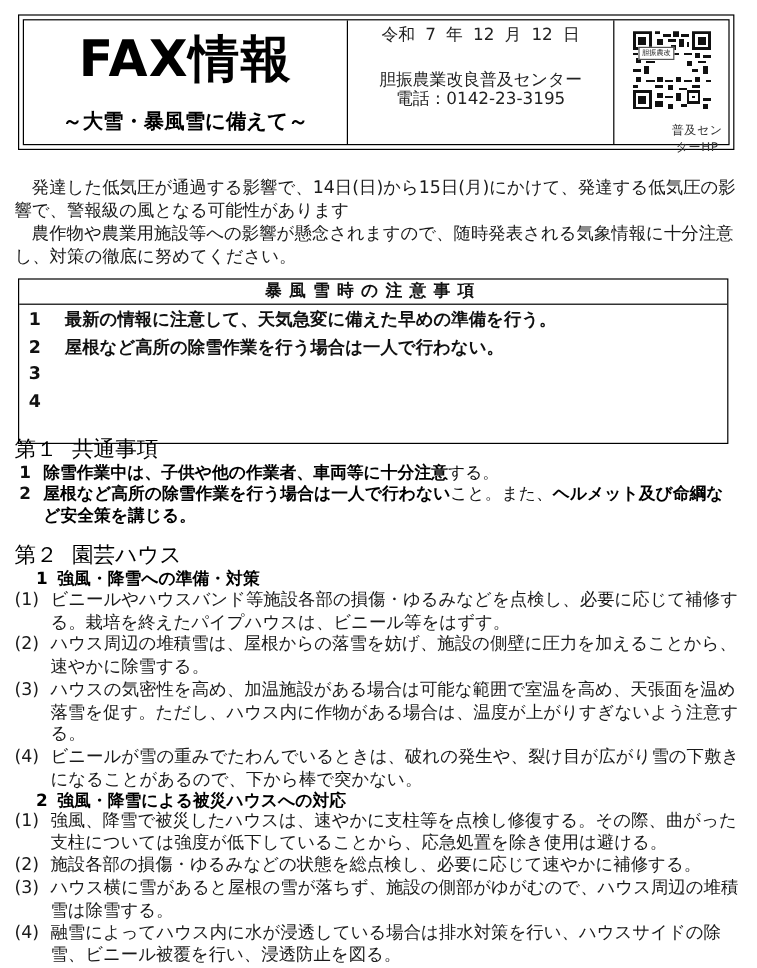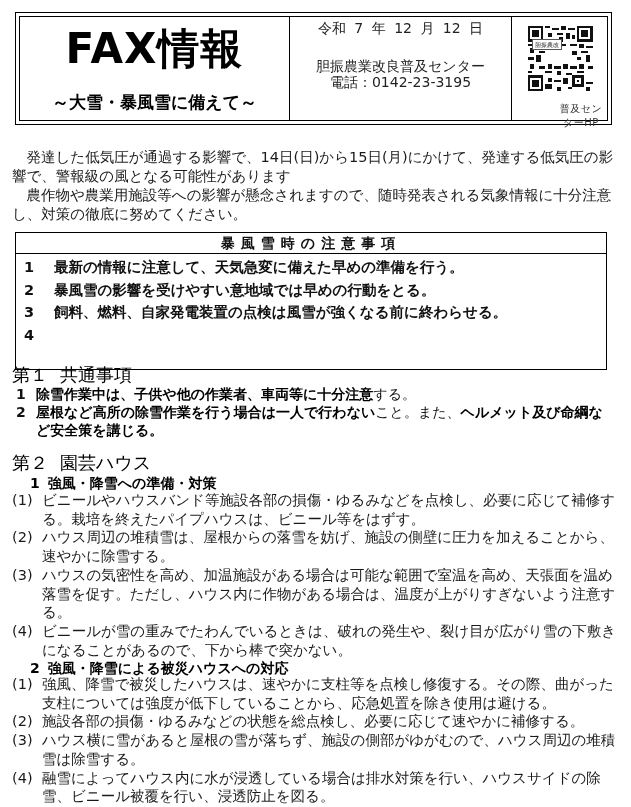--- a/index.html
+++ b/index.html
@@ -184,25 +184,24 @@
 
 <div class="caution">
   <div class="caution-title">暴風雪時の注意事項</div>
   <div class="caution-list">
     <div class="caution-item">
       <span class="num">1</span>
       <span>最新の情報に注意して、天気急変に備えた早めの準備を行う。</span>
     </div>
     <div class="caution-item">
       <span class="num">2</span>
-      <span>暴風雪の影響を受けやすい意地域では早めの行動をとる。</span>
+      <span>屋根など高所の除雪作業を行う場合は一人で行わない。</span>
     </div>
     <div class="caution-item">
       <span class="num">3</span>
-      <span>飼料、燃料、自家発電装置の点検は風雪が強くなる前に終わらせる。</span>
     </div>
     <div class="caution-item">
       <span class="num">4</span>
     </div>
   </div>
 </div>
 
 <div class="sec-title" style="top:364px;">
   <span>第１</span><span class="gap"></span><span>共通事項</span>
 </div>

